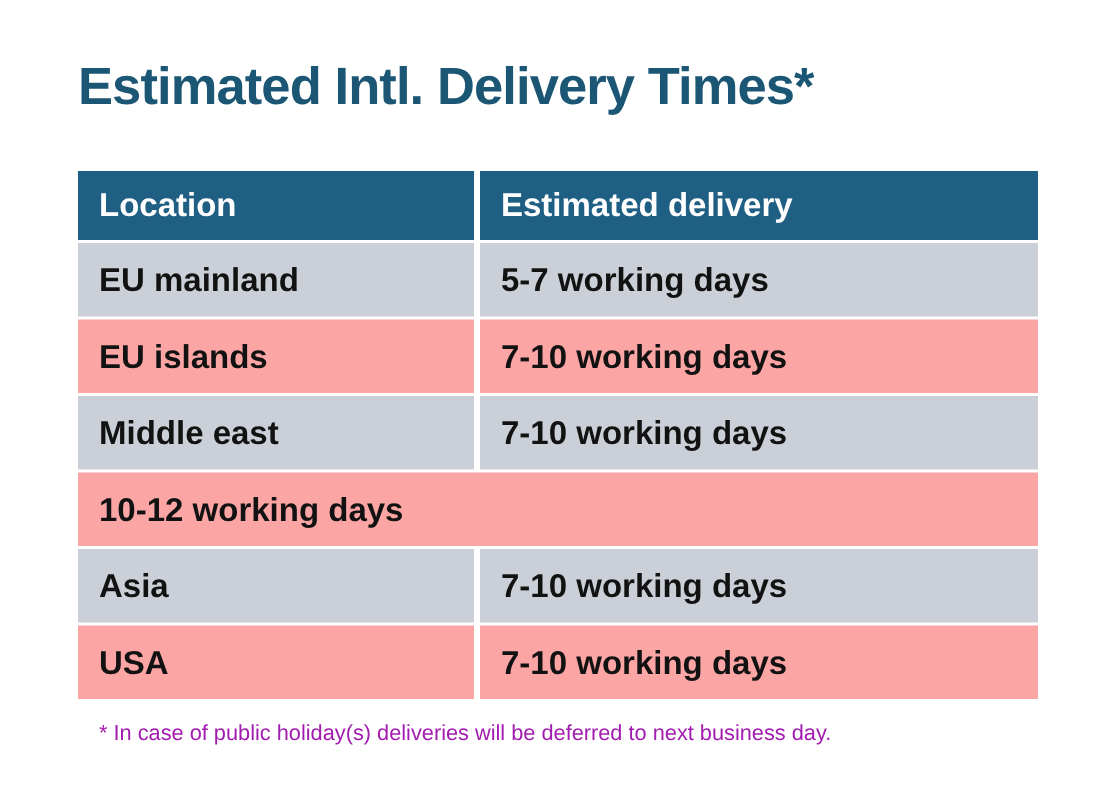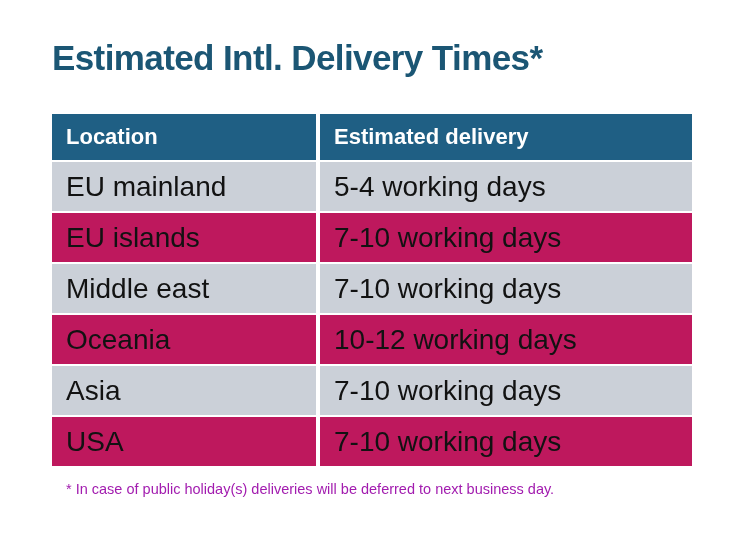--- a/index.html
+++ b/index.html
@@ -43,40 +43,41 @@
   .t-row {
     display: flex;
     column-gap: 4px;
     width: 100%;
   }
   .t-cell {
     box-sizing: border-box;
     padding: 0 14px;
     display: flex;
     align-items: center;
-    font-size: 28px;
+    font-size: 22px;
     color: #121212;
     white-space: nowrap;
     overflow: hidden;
+    font-weight: bold;
   }
   .col-location { width: 264px; flex: 0 0 264px; }
   .col-delivery { flex: 1 1 auto; }
 
   .header-row .t-cell {
     height: 46px;
     background: #1f5f84;
     color: #ffffff;
     font-weight: bold;
     font-size: 22px;
   }
   .body-row .t-cell {
     height: 49px;
   }
   .body-row.shade-dark .t-cell { background: #cbd0d8; }
-  .body-row.shade-light .t-cell { background: #be185d; }
+  .body-row.shade-light .t-cell { background: #fca5a5; }
 
   .footnote {
     position: absolute;
     left: 66px;
     top: 481px;
     font-size: 14.5px;
     color: #a21caf;
     white-space: nowrap;
   }
 </style>
@@ -89,35 +90,34 @@
 
   <div class="delivery-table">
 
     <div class="t-row header-row">
       <div class="t-cell col-location">Location</div>
       <div class="t-cell col-delivery">Estimated delivery</div>
     </div>
 
     <div class="t-row body-row shade-dark">
       <div class="t-cell col-location">EU mainland</div>
-      <div class="t-cell col-delivery">5-4 working days</div>
+      <div class="t-cell col-delivery">5-7 working days</div>
     </div>
 
     <div class="t-row body-row shade-light">
       <div class="t-cell col-location">EU islands</div>
       <div class="t-cell col-delivery">7-10 working days</div>
     </div>
 
     <div class="t-row body-row shade-dark">
       <div class="t-cell col-location">Middle east</div>
       <div class="t-cell col-delivery">7-10 working days</div>
     </div>
 
     <div class="t-row body-row shade-light">
-      <div class="t-cell col-location">Oceania</div>
       <div class="t-cell col-delivery">10-12 working days</div>
     </div>
 
     <div class="t-row body-row shade-dark">
       <div class="t-cell col-location">Asia</div>
       <div class="t-cell col-delivery">7-10 working days</div>
     </div>
 
     <div class="t-row body-row shade-light">
       <div class="t-cell col-location">USA</div>

